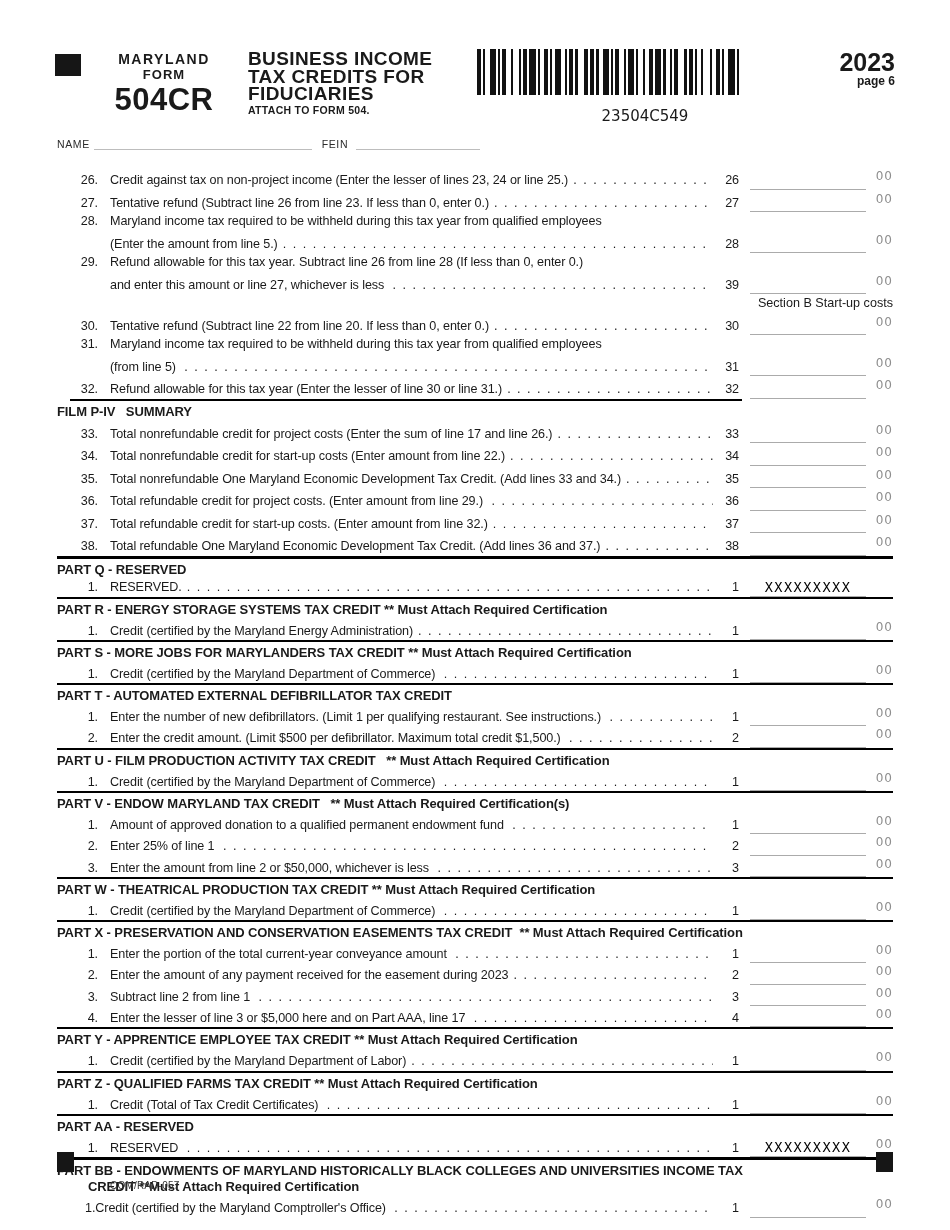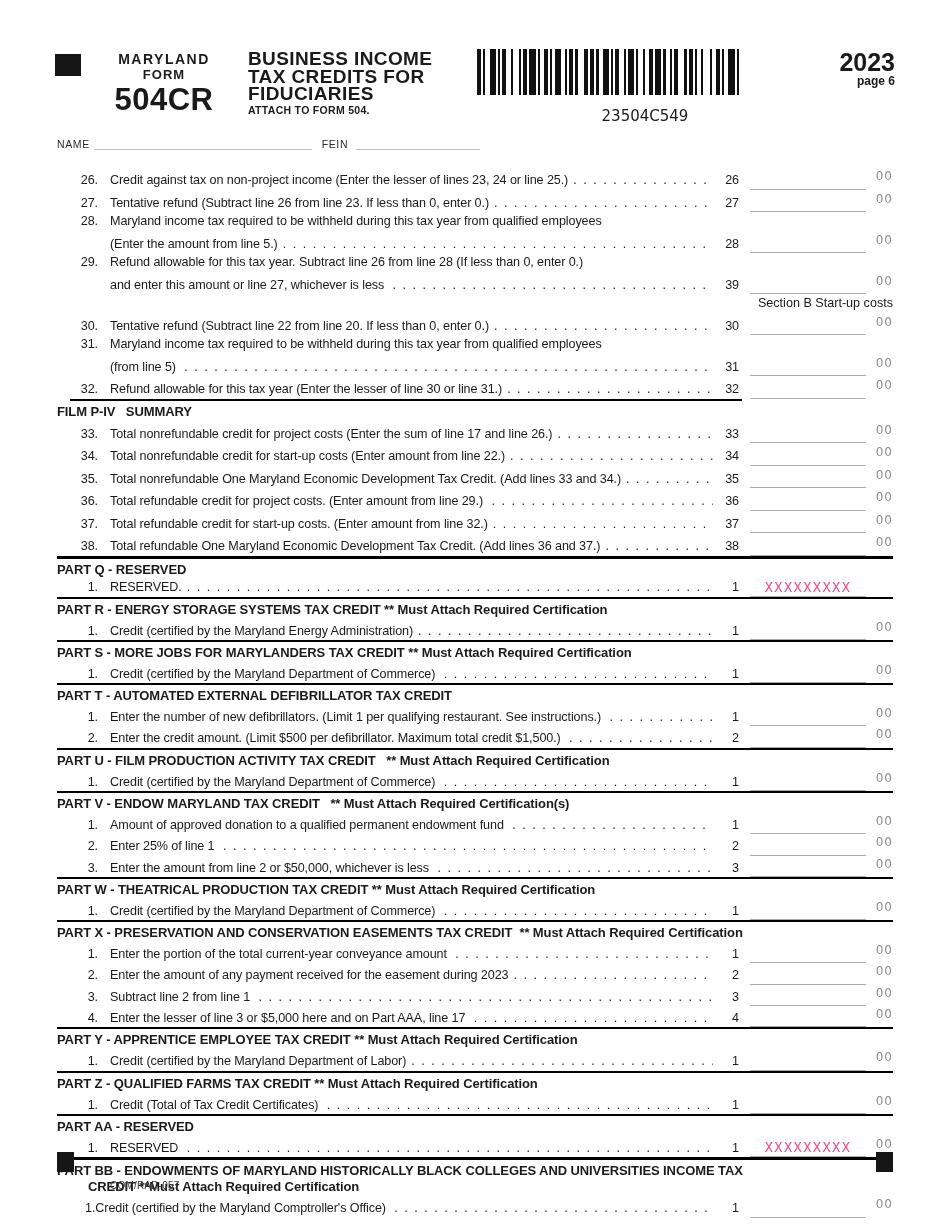--- a/index.html
+++ b/index.html
@@ -37,21 +37,21 @@
   .parts .row{line-height:17.3px;}
   .row{display:flex;align-items:flex-end;font-size:12.6px;letter-spacing:-.1px;}
   .row .num{flex:none;width:41px;text-align:right;white-space:pre;}
   .row .txt{flex:none;padding-left:12px;white-space:pre;}
   .row .txt.noindent{padding-left:28px;}
   .leader{flex:1;min-width:0;overflow:hidden;white-space:nowrap;margin:0 2px 0 5px;}
   .leader::after{content:". . . . . . . . . . . . . . . . . . . . . . . . . . . . . . . . . . . . . . . . . . . . . . . . . . . . . . . . . . . . . . . . . . . .";letter-spacing:1.5px;}
   .ref{flex:none;width:24px;text-align:right;padding-right:11px;}
   .amount{flex:none;width:116px;height:17px;border-bottom:1.4px solid #ababab;
           text-align:center;font-family:"DejaVu Sans Mono",monospace;font-size:13.5px;
-          letter-spacing:1.5px;color:#ec4899;line-height:17px;}
+          letter-spacing:1.5px;color:#000000;line-height:17px;}
   .cents{flex:none;width:27px;text-align:right;color:#8e8e8e;font-size:12px;
          letter-spacing:1px;padding-bottom:4px;font-family:"DejaVu Sans",sans-serif;}
   .part-header{font-weight:bold;font-size:13px;white-space:pre;line-height:16px;
                padding:3px 0 1px 0;letter-spacing:-.1px;}
   .part-header .cont{margin-left:31px;}
   .subheader{font-size:12.6px;line-height:18.5px;margin-left:6px;text-align:right;}
   .divider{border-top:2px solid #000;}
   .divider.thick{border-top:3.5px solid #000;}
   .divider.partial{width:672px;margin-left:13px;}
   

